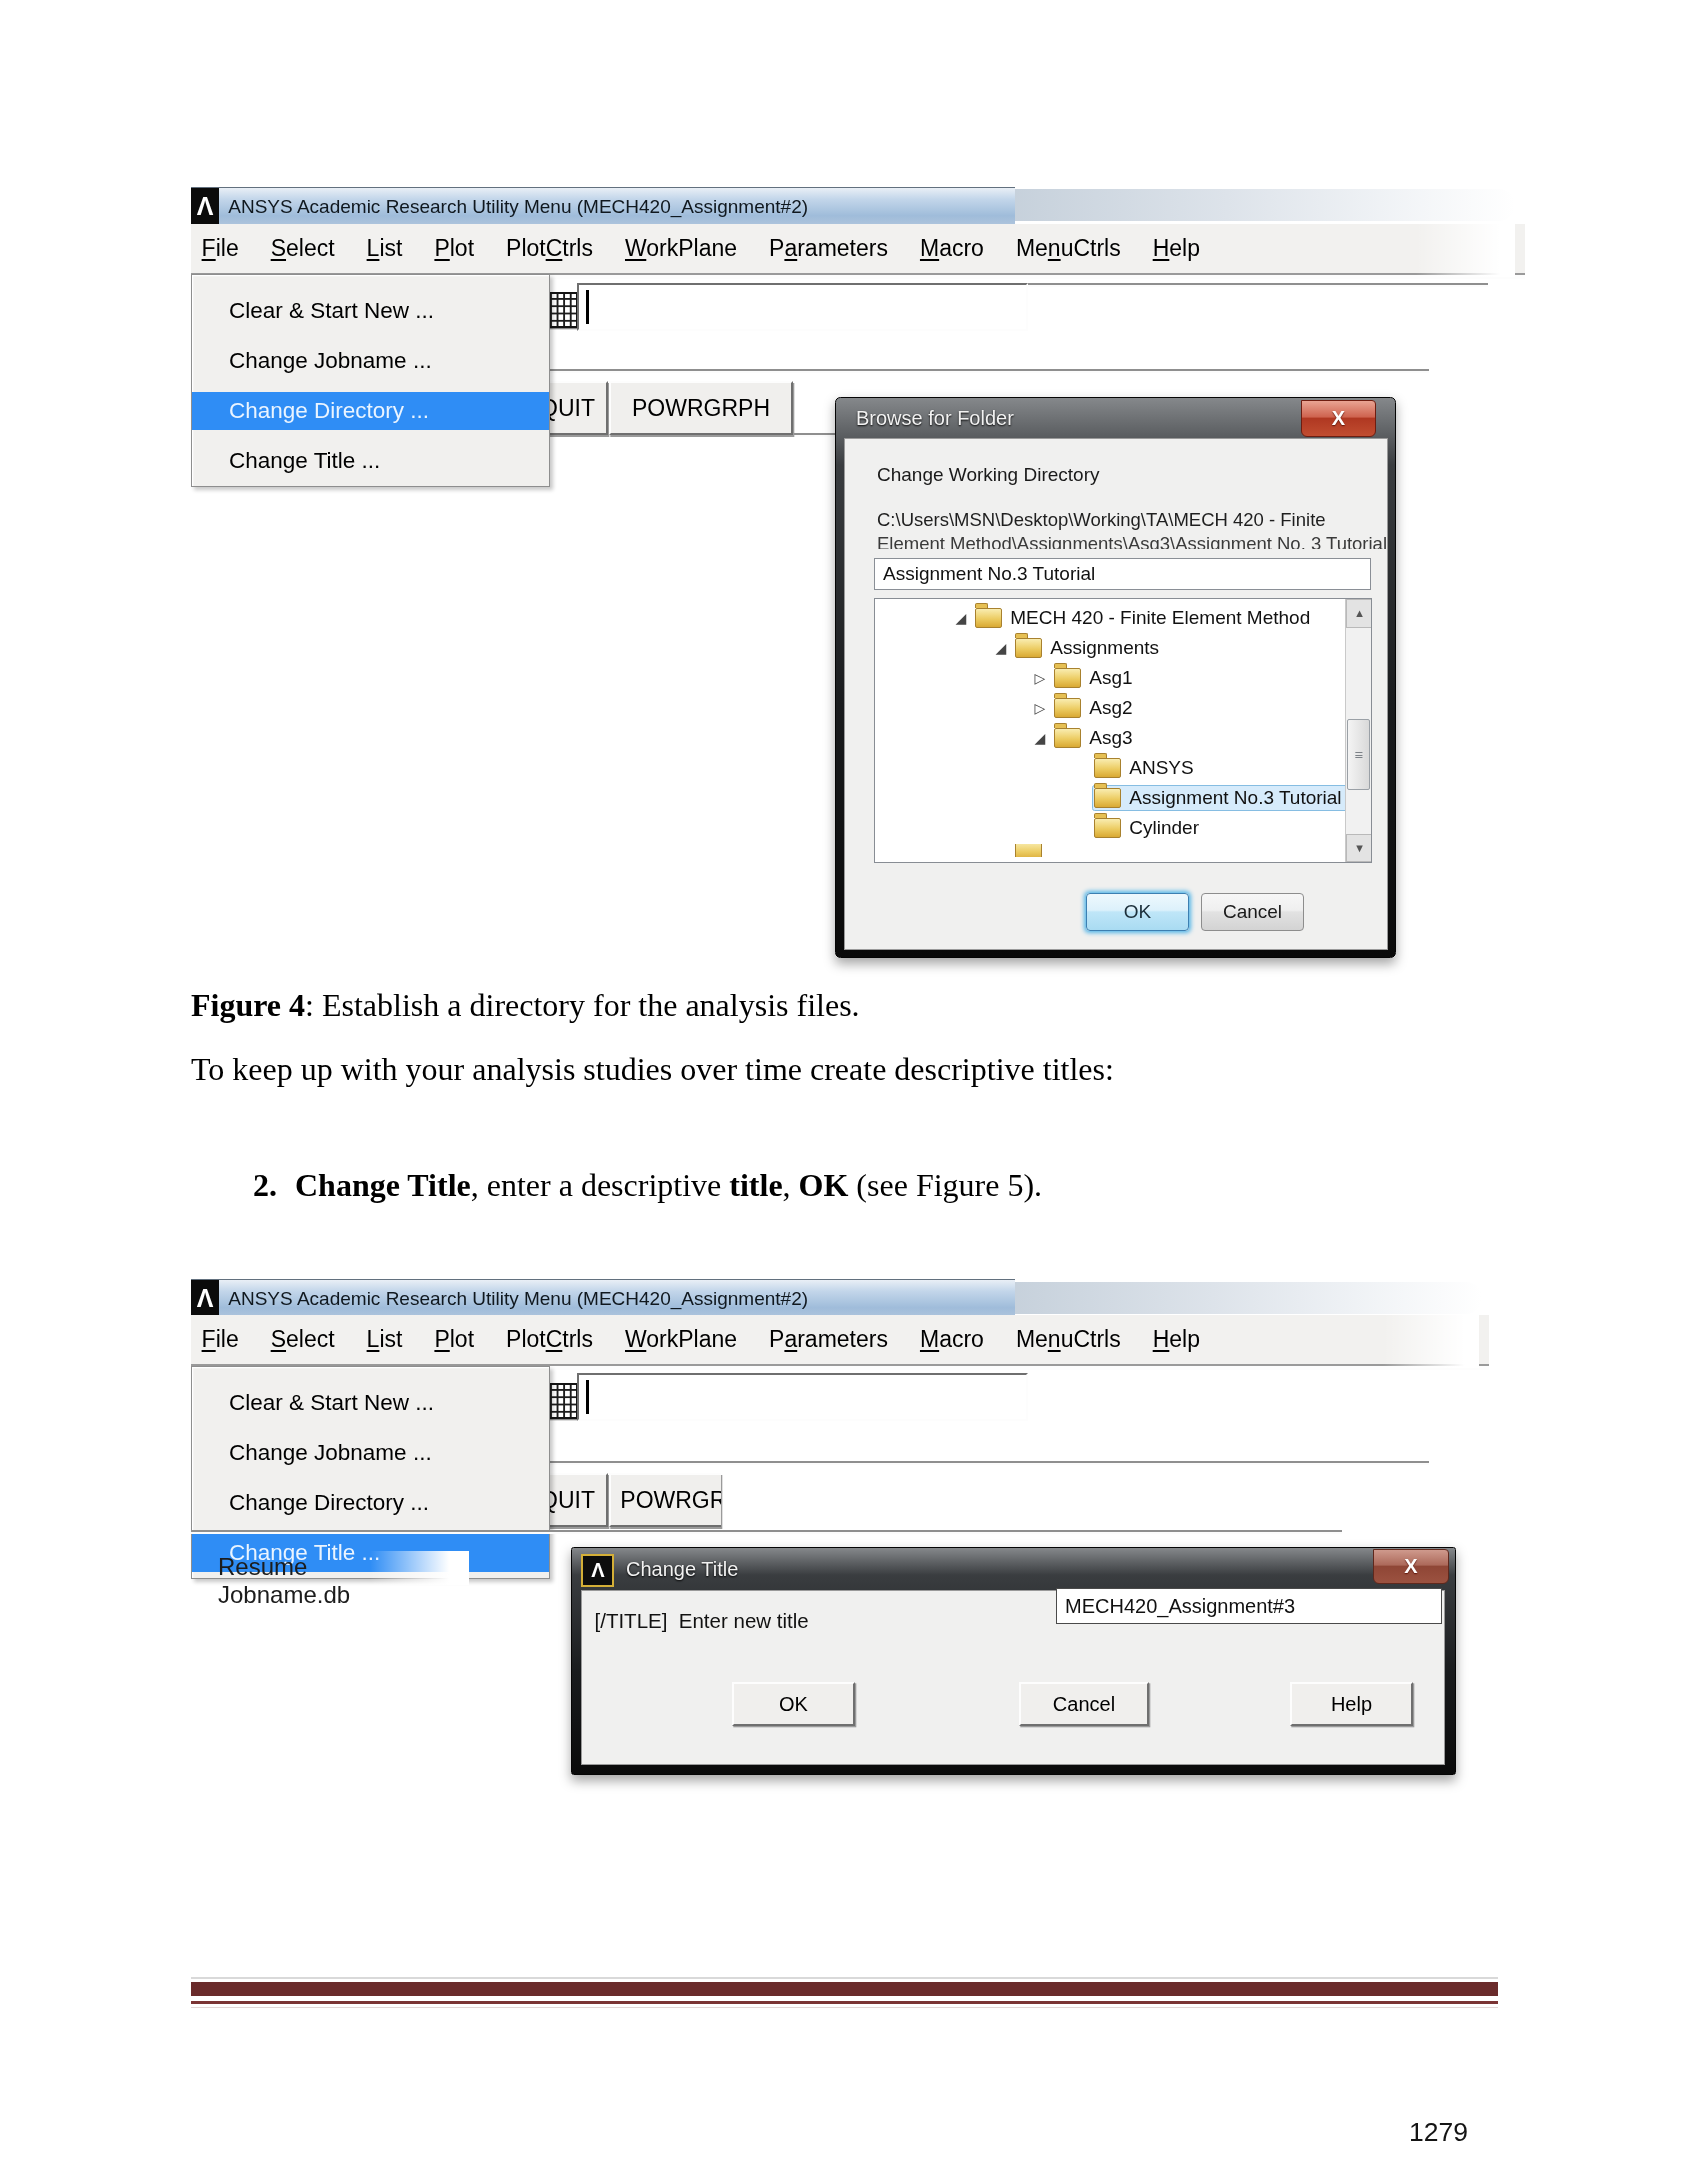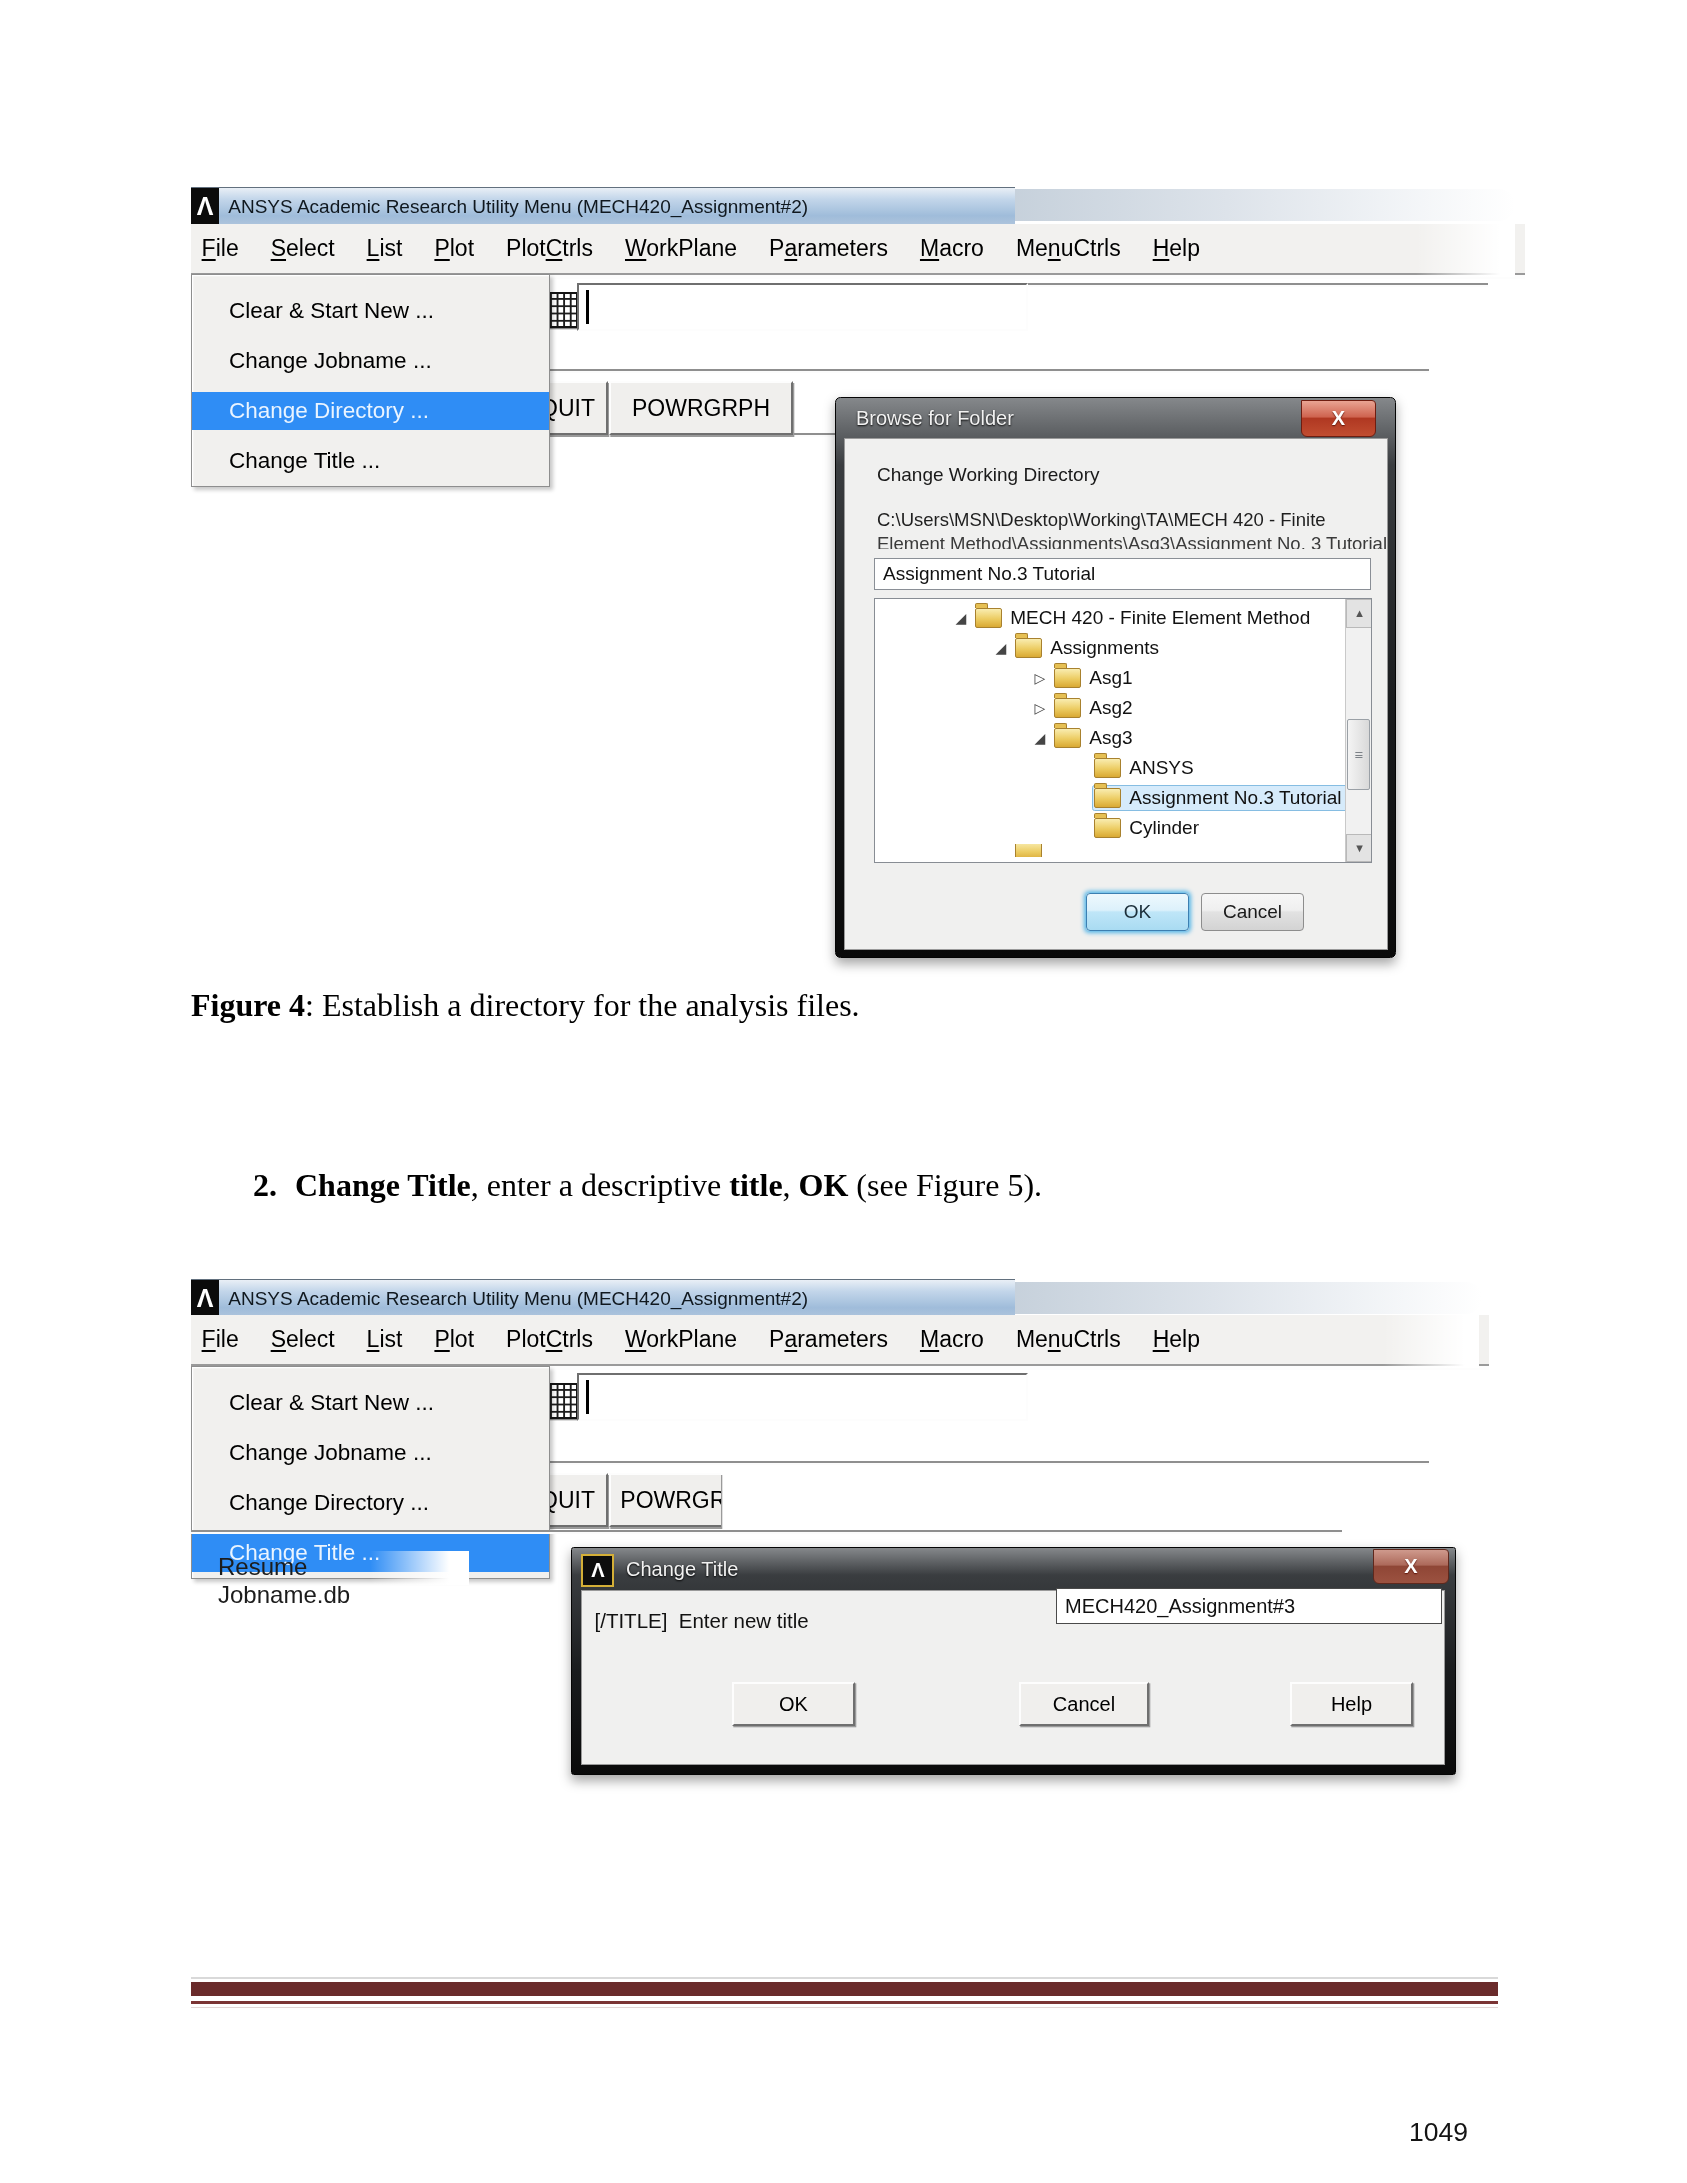--- a/index.html
+++ b/index.html
@@ -234,20 +234,21 @@
       </div>
     </div>
 
     <div class="abs okdef" style="left:250px;top:495px;width:101px;height:36px;">OK</div>
     <div class="abs btn7" style="left:365px;top:495px;width:101px;height:36px;">Cancel</div>
   </div>
 
   <div class="abs doc" style="left:191px;top:987px;">
     <b>Figure 4</b><span>: Establish a directory for the analysis files.</span>
   </div>
+  <div class="abs doc" style="left:191px;top:1051px;">To keep up with your analysis studies over time create descriptive titles:</div>
 
   <div class="abs doc" style="left:253px;top:1167px;">
     <b style="display:inline-block;width:42px;">2.</b><b>Change Title</b><span>, enter a descriptive </span><b>title</b><span>, </span><b>OK</b><span> (see Figure 5).</span>
   </div>
 
   <div class="abs" style="left:0;top:0;">
     <div class="abs ttail" style="left:992px;top:1282px;width:490px;"></div>
     <div class="abs titlebar" style="left:191px;top:1279px;width:824px;">
       <span class="logo">Λ</span>
       <span class="ttext">ANSYS Academic Research Utility Menu (MECH420_Assignment#2)</span>
@@ -312,16 +313,16 @@
     <div class="abs tbtn" style="left:160px;top:134px;width:119px;height:40px;font-size:20px;box-shadow:1.3px 1.3px 0 #9a9a9a;">OK</div>
     <div class="abs tbtn" style="left:447px;top:134px;width:126px;height:40px;font-size:20px;box-shadow:1.3px 1.3px 0 #9a9a9a;">Cancel</div>
     <div class="abs tbtn" style="left:718px;top:134px;width:119px;height:40px;font-size:20px;box-shadow:1.3px 1.3px 0 #9a9a9a;">Help</div>
   </div>
 
 
   <div class="abs rule1" style="left:191px;top:1977px;width:1307px;height:2px;"></div>
   <div class="abs rule2" style="left:191px;top:1982px;width:1307px;height:14px;"></div>
   <div class="abs rule3" style="left:191px;top:2001px;width:1307px;height:3.3px;"></div>
   <div class="abs rule4" style="left:191px;top:2007px;width:1307px;height:1.3px;"></div>
-  <div class="abs pagenum" style="left:1409px;top:2117px;">1049</div>
+  <div class="abs pagenum" style="left:1409px;top:2117px;">1279</div>
 
 </div>
 
 
 </body></html>

